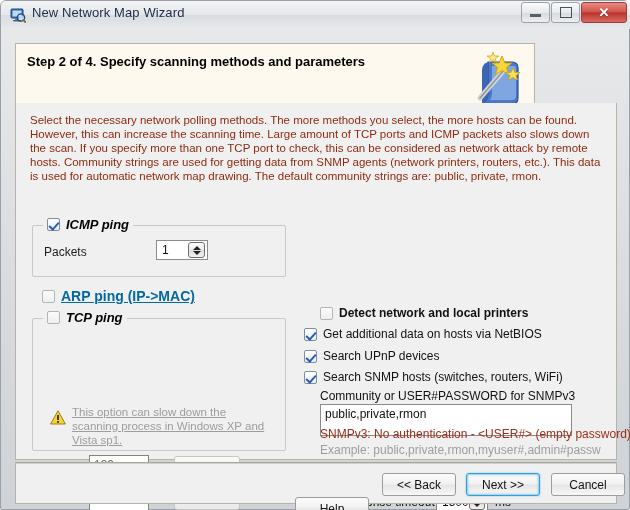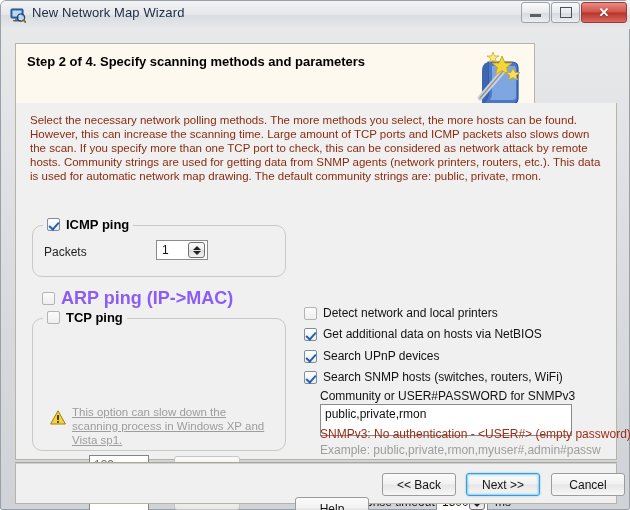--- a/index.html
+++ b/index.html
@@ -122,22 +122,23 @@
     width: 578px;
     font-size: 11.5px;
     line-height: 14px;
     color: #8c2b11;
   }
 
   .groupbox {
     position: absolute;
     box-sizing: border-box;
     border: 1px solid #c9c9c9;
-    border-radius: 10px;
+    border-radius: 2px;
     background: transparent;
+    font-style: italic;
   }
   .gb-icmp { left: 16px; top: 122px; width: 254px; height: 52px; }
   .gb-tcp  { left: 16px; top: 215px; width: 254px; height: 133px; }
 
   .gb-title {
     position: absolute;
     top: -9px; left: 10px;
     background: #f0f0f0;
     padding: 0 4px;
     display: flex; align-items: center;
@@ -207,21 +208,21 @@
   }
   .arr-up { border-bottom: 4px solid #222; margin-bottom: 1px; }
   .arr-dn { border-top: 4px solid #222; }
 
   .spin-packets { left: 140px; top: 137px; width: 52px; }
   .spin-timeout { left: 420px; top: 389px; width: 52px; }
 
   .cb-arp {
     position: absolute; left: 26px; top: 185px;
     display: flex; align-items: center;
-    font-size: 18px; font-weight: bold; color: #8b5cf6;
+    font-size: 14px; font-weight: bold; color: #0369a1; text-decoration: underline;
   }
 
   .warn-icon {
     position: absolute; left: 34px; top: 307px;
     width: 16px; height: 15px;
   }
   .warn-text {
     position: absolute; left: 56px; top: 302px;
     width: 200px;
     font-size: 11.5px; line-height: 14px;
@@ -259,21 +260,21 @@
   .btn-add    { position: absolute; left: 158px; top: 353px; width: 66px; height: 22px; }
   .btn-delete { position: absolute; left: 158px; top: 385px; width: 66px; height: 22px; }
 
   
   .rcb {
     position: absolute;
     display: flex; align-items: center;
     font-size: 12px; color: #111;
     white-space: nowrap;
   }
-  .rcb-1 { left: 288px; top: 203px; }
+  .rcb-1 { left: 304px; top: 203px; font-weight: bold; }
   .rcb-2 { left: 288px; top: 224px; }
   .rcb-3 { left: 288px; top: 246px; }
   .rcb-4 { left: 288px; top: 267px; }
 
   .snmp-label {
     position: absolute; left: 304px; top: 286px;
     font-size: 12px; color: #111;
   }
   .snmp-input {
     position: absolute; left: 304px; top: 301px;

